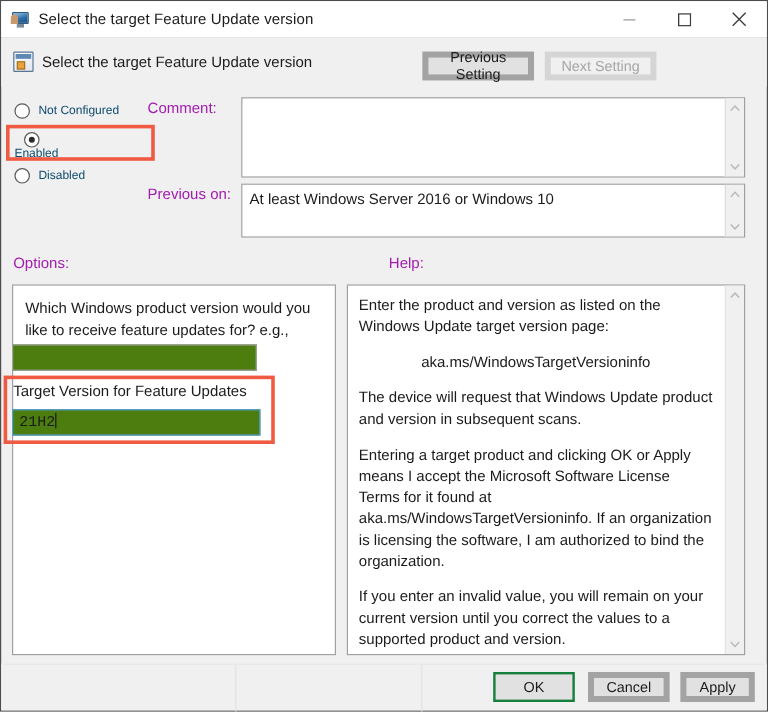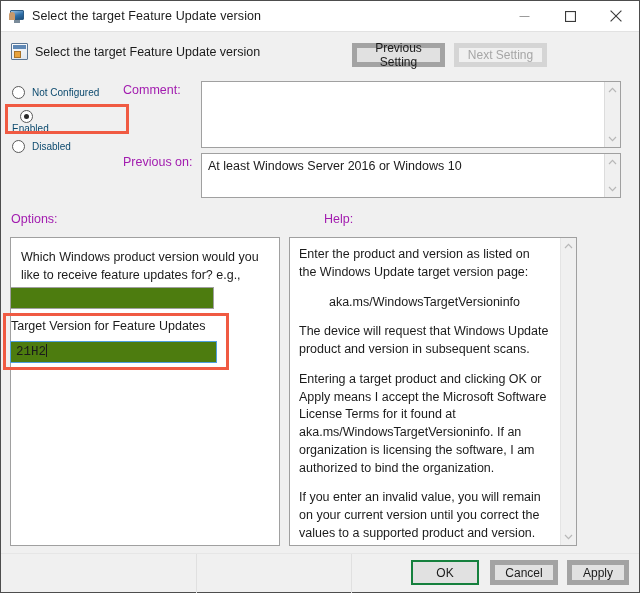--- a/index.html
+++ b/index.html
@@ -212,21 +212,21 @@
     vertical-align: -2px;
     margin-left: 0px;
   }
   .lbl-target {
     position: absolute; left: 10px; top: 318px;
     font-size: 12.5px; color: #1b1b1b;
   }
 
   
   .panel-help {
-    left: 288px; top: 236px; width: 288px; height: 309px;
+    left: 288px; top: 236px; width: 332px; height: 309px;
     display: flex;
   }
   .help-body {
     flex: 1;
     padding: 8px 10px 8px 9px;
     font-size: 12.5px; color: #1b1b1b;
     line-height: 1.42;
     overflow: hidden;
   }
   .help-body p { margin: 0 0 12px 0; }

